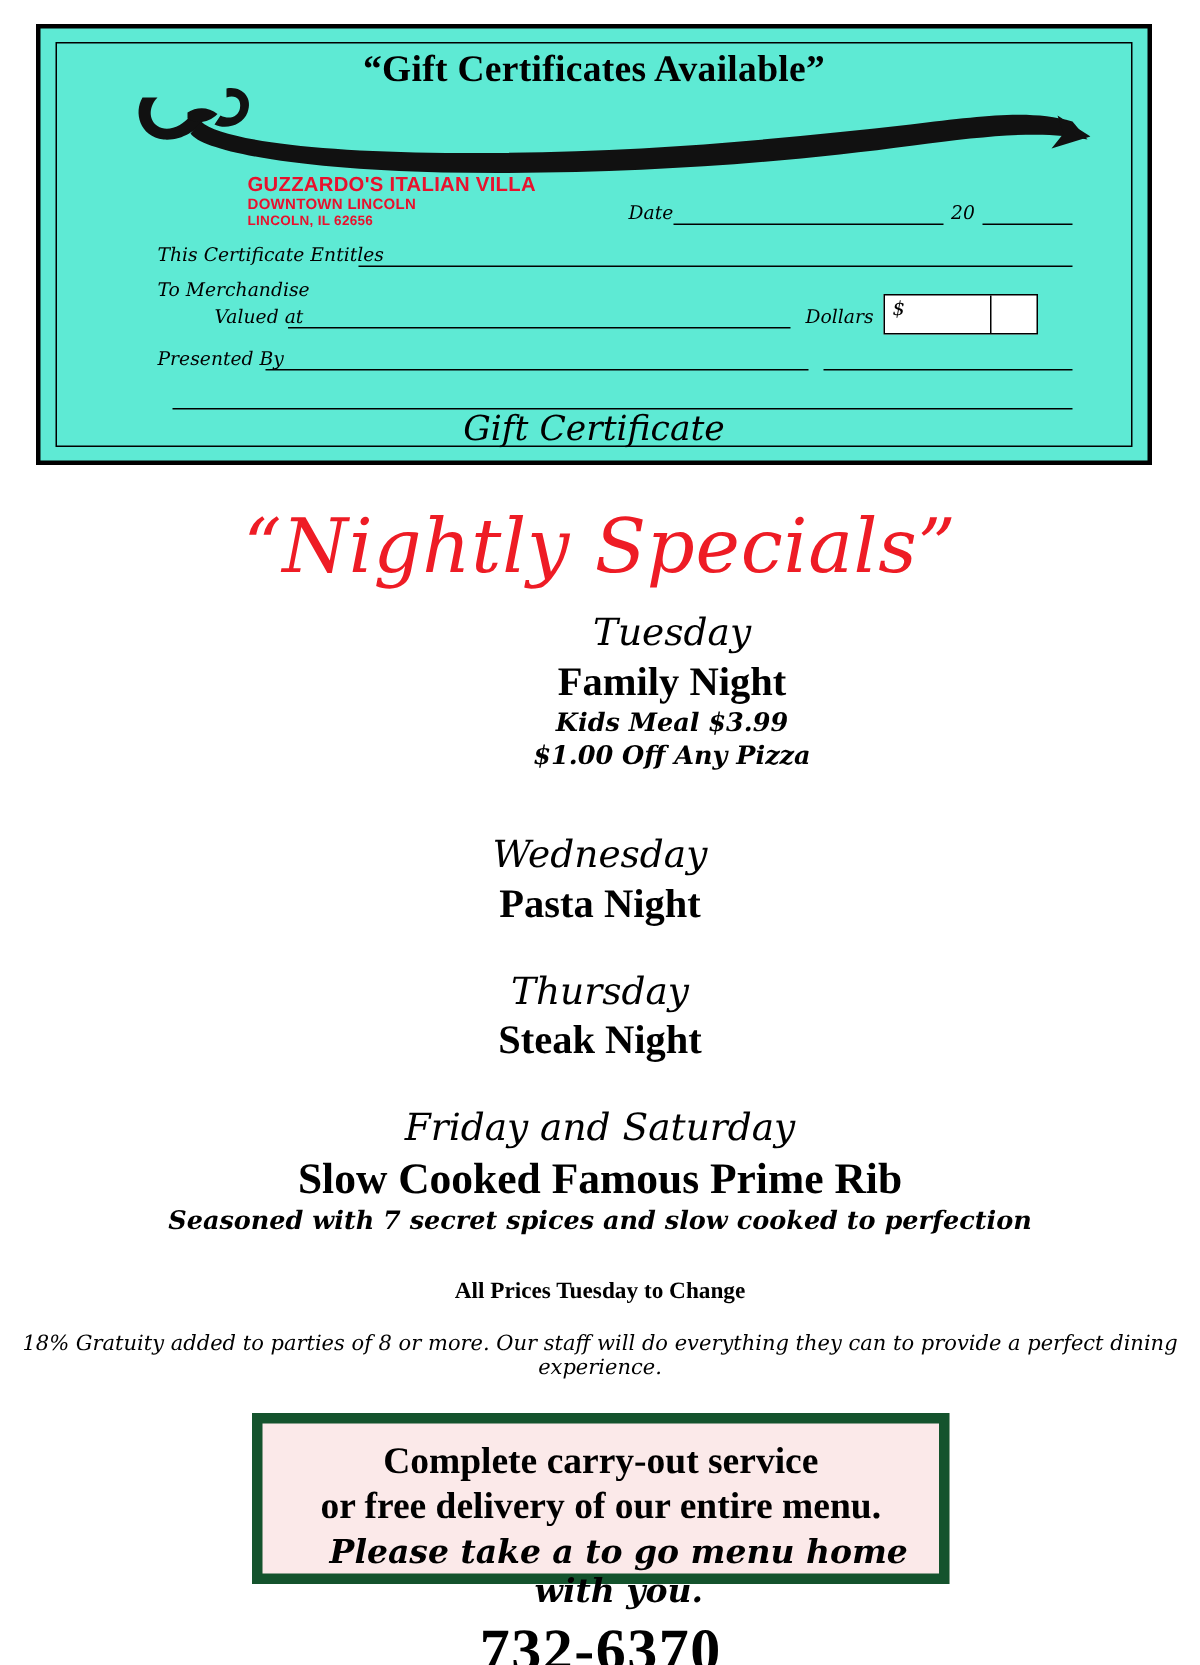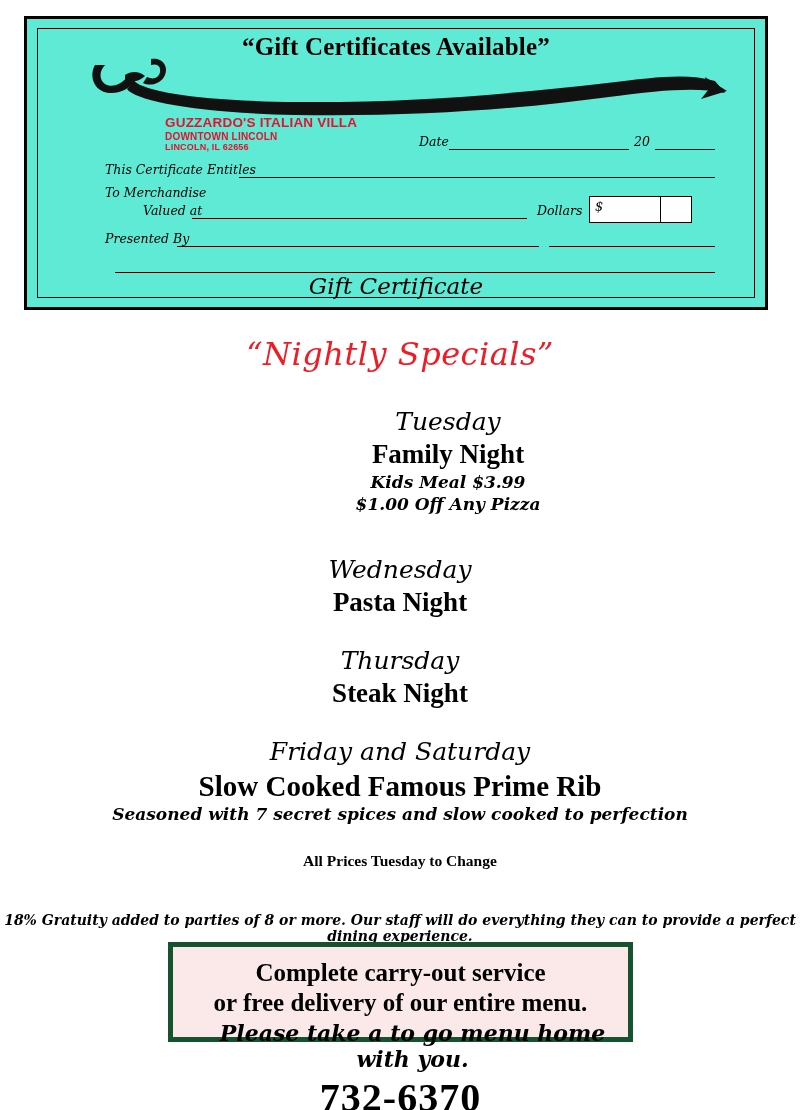--- a/index.html
+++ b/index.html
@@ -119,21 +119,21 @@
   
   .specials-title {
     position: absolute;
     top: 335px;
     left: 0;
     width: 100%;
     text-align: center;
     color: #ee1c25;
     font-family: "DejaVu Serif", serif;
     font-style: italic;
-    font-size: 32px;
+    font-size: 50px;
     letter-spacing: 0.5px;
   }
   .special {
     position: absolute;
     left: 0;
     width: 100%;
     text-align: center;
   }
   .day {
     font-family: "DejaVu Serif", serif;
@@ -170,34 +170,33 @@
     font-size: 15.5px;
   }
   .gratuity-note {
     position: absolute;
     left: 0;
     top: 888px;
     width: 100%;
     text-align: center;
     font-family: "DejaVu Serif", serif;
     font-style: italic;
-    font-weight: bold;
+    font-weight: normal;
     font-size: 14px;
-    margin-top: 24px;
   }
 
   
   .carry-box {
     position: absolute;
     left: 168px;
     top: 942px;
     width: 465px;
-    height: 100px;
+    height: 114px;
     background: #fbe9e9;
-    border: 5px solid #14532d;
+    border: 7px solid #14532d;
     box-sizing: border-box;
     text-align: center;
   }
   .carry-l1, .carry-l2 {
     font-family: "Liberation Serif", serif;
     font-weight: bold;
     font-size: 25px;
     line-height: 1.18;
   }
   .carry-l1 { margin-top: 11px; }

